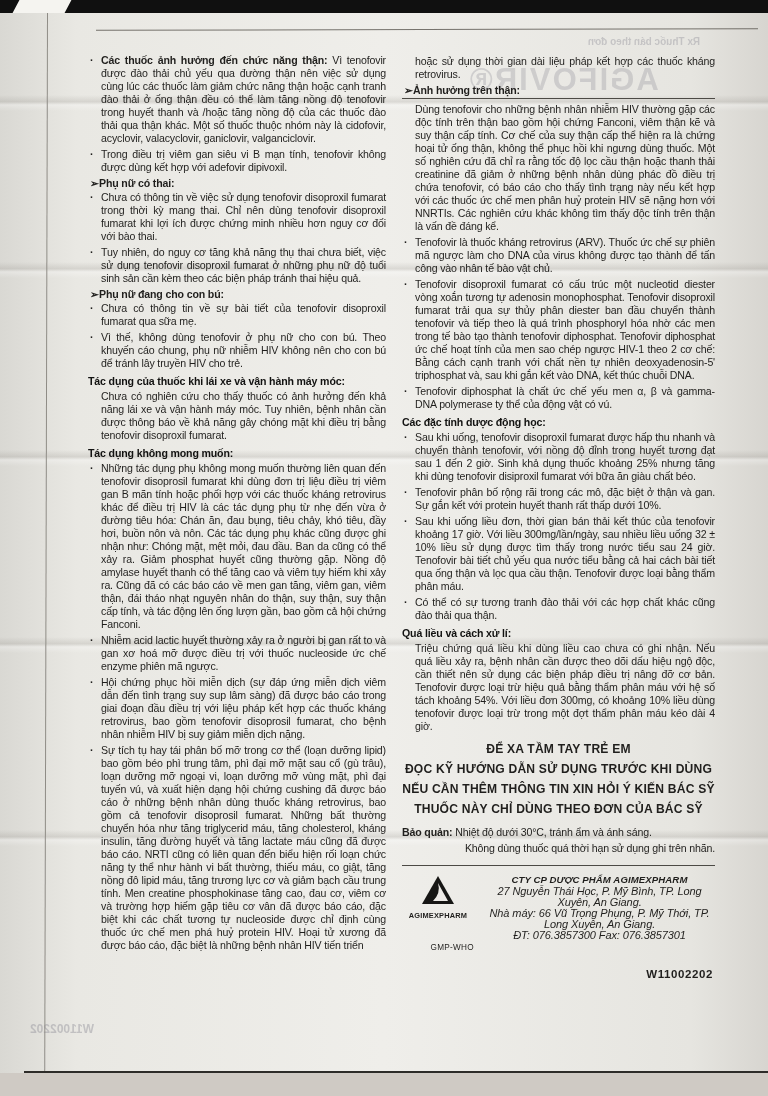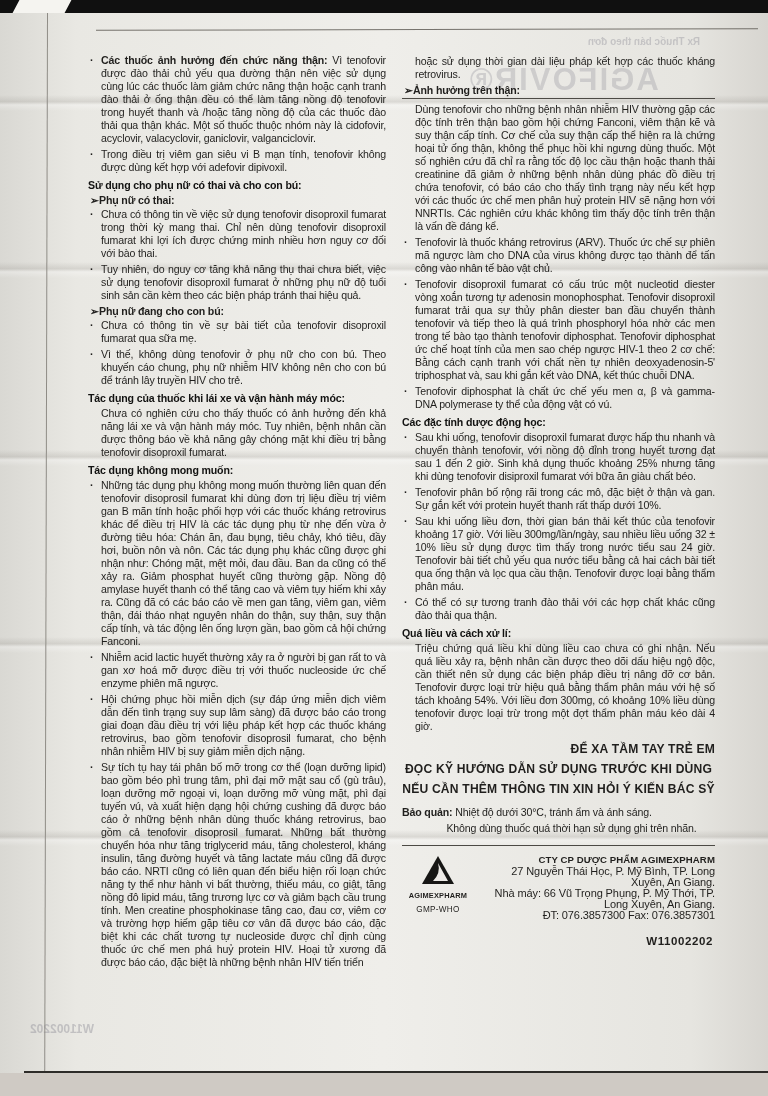--- a/index.html
+++ b/index.html
@@ -32,31 +32,31 @@
   .col-left{left:88px;top:54px;width:298px;}
   .col-right{left:402px;top:55px;width:313px;}
   .blk{position:relative;margin-bottom:3px;}
   .heading{font-weight:bold;color:#121211;margin-top:5px;margin-bottom:2px;text-align:left;}
   .bullet{padding-left:13px;}
   .para{padding-left:13px;}
   .arrow{font-weight:bold;padding-left:11px;margin-top:2px;margin-bottom:1px;text-align:left;}
   .mk{position:absolute;left:2px;top:0;font-weight:bold;}
   .rule{border-top:1.2px solid #4c4a45;margin:0 0 4px 0;}
   .center{text-align:center;font-weight:bold;font-size:12.1px;line-height:17px;letter-spacing:.2px;padding-left:0;}
-  .gap{margin-top:8px;text-align:right;}
+  .gap{margin-top:8px;}
   .kv{text-align:left;}
   .kv b{font-weight:bold;}
-  .indent{padding-left:26px;text-align:center;}
+  .indent{padding-left:26px;text-align:right;}
   
   .f-sep{border-top:1px solid #4c4a45;margin:10px 0 7px 0;}
   .footer{display:flex;gap:10px;align-items:flex-start;}
   .f-logo{width:72px;text-align:center;flex-shrink:0;padding-top:2px;}
   .f-brand{font-size:7.4px;font-weight:bold;letter-spacing:.2px;margin-top:1px;}
-  .f-cert{font-size:8.2px;margin-top:1px;letter-spacing:.3px;}
-  .f-info{flex:1;text-align:right;}
+  .f-cert{font-size:8.2px;margin-top:19px;letter-spacing:.3px;text-align:right;}
+  .f-info{flex:1;text-align:center;font-style:italic;}
   .f-company{font-size:9.6px;font-weight:bold;letter-spacing:.1px;}
   .f-line{font-size:11px;line-height:11px;letter-spacing:-0.1px;}
   .f-code{margin-top:14px;text-align:right;font-weight:bold;font-size:11.5px;letter-spacing:.6px;padding-right:2px;}
 </style>
 </head>
 <body>
 
 <div class="scan">
 
   <div class="top-black"></div>
@@ -72,21 +72,20 @@
   <div class="bottom-strip"></div>
 
   <div class="bleed bleed-brand">AGIFOVIR®</div>
   <div class="bleed bleed-rx">Rx Thuốc bán theo đơn</div>
   <div class="bleed bleed-code">W11002202</div>
 
   <div class="col col-left">
     <div id="lc">
         <div class="blk bullet"><span class="mk">·</span><b>Các thuốc ảnh hưởng đến chức năng thận: </b>Vì tenofovir được đào thải chủ yếu qua đường thận nên việc sử dụng cùng lúc các thuốc làm giảm chức năng thận hoặc cạnh tranh đào thải ở ống thận đều có thể làm tăng nồng độ tenofovir trong huyết thanh và /hoặc tăng nồng độ của các thuốc đào thải qua thận khác. Một số thuốc thuộc nhóm này là cidofovir, acyclovir, valacyclovir, ganiclovir, valganciclovir.</div>
         <div class="blk bullet"><span class="mk">·</span>Trong điều trị viêm gan siêu vi B mạn tính, tenofovir không được dùng kết hợp với adefovir dipivoxil.</div>
-        <div class="blk heading">Sử dụng cho phụ nữ có thai và cho con bú:</div>
         <div class="blk arrow"><span class="mk">➢</span>Phụ nữ có thai:</div>
         <div class="blk bullet"><span class="mk">·</span>Chưa có thông tin về việc sử dụng tenofovir disoproxil fumarat trong thời kỳ mang thai. Chỉ nên dùng tenofovir disoproxil fumarat khi lợi ích được chứng minh nhiều hơn nguy cơ đối với bào thai.</div>
         <div class="blk bullet"><span class="mk">·</span>Tuy nhiên, do nguy cơ tăng khả năng thụ thai chưa biết, việc sử dụng tenofovir disoproxil fumarat ở những phụ nữ độ tuổi sinh sản cần kèm theo các biện pháp tránh thai hiệu quả.</div>
         <div class="blk arrow"><span class="mk">➢</span>Phụ nữ đang cho con bú:</div>
         <div class="blk bullet"><span class="mk">·</span>Chưa có thông tin về sự bài tiết của tenofovir disoproxil fumarat qua sữa mẹ.</div>
         <div class="blk bullet"><span class="mk">·</span>Vì thế, không dùng tenofovir ở phụ nữ cho con bú. Theo khuyến cáo chung, phụ nữ nhiễm HIV không nên cho con bú để tránh lây truyền HIV cho trẻ.</div>
         <div class="blk heading">Tác dụng của thuốc khi lái xe và vận hành máy móc:</div>
         <div class="blk para">Chưa có nghiên cứu cho thấy thuốc có ảnh hưởng đến khả năng lái xe và vận hành máy móc. Tuy nhiên, bệnh nhân cần được thông báo về khả năng gây chóng mặt khi điều trị bằng tenofovir disoproxil fumarat.</div>
         <div class="blk heading">Tác dụng không mong muốn:</div>
         <div class="blk bullet"><span class="mk">·</span>Những tác dụng phụ không mong muốn thường liên quan đến tenofovir disoprosil fumarat khi dùng đơn trị liệu điều trị viêm gan B mãn tính hoặc phối hợp với các thuốc kháng retrovirus khác để điều trị HIV là các tác dụng phụ từ nhẹ đến vừa ở đường tiêu hóa: Chán ăn, đau bụng, tiêu chảy, khó tiêu, đầy hơi, buồn nôn và nôn. Các tác dụng phụ khác cũng được ghi nhận như: Chóng mặt, mệt mỏi, đau đầu. Ban da cũng có thể xảy ra. Giảm phosphat huyết cũng thường gặp. Nồng độ amylase huyết thanh có thể tăng cao và viêm tụy hiếm khi xảy ra. Cũng đã có các báo cáo về men gan tăng, viêm gan, viêm thận, đái tháo nhạt nguyên nhân do thận, suy thận, suy thận cấp tính, và tác động lên ống lượn gần, bao gồm cả hội chứng Fanconi.</div>
@@ -108,20 +107,21 @@
         <div class="blk heading">Các đặc tính dược động học:</div>
         <div class="blk bullet"><span class="mk">·</span>Sau khi uống, tenofovir disoproxil fumarat được hấp thu nhanh và chuyển thành tenofovir, với nồng độ đỉnh trong huyết tương đạt sau 1 đến 2 giờ. Sinh khả dụng thuốc khoảng 25% nhưng tăng khi dùng tenofovir disiproxil fumarat với bữa ăn giàu chất béo.</div>
         <div class="blk bullet"><span class="mk">·</span>Tenofovir phân bố rộng rãi trong các mô, đặc biệt ở thận và gan. Sự gắn kết với protein huyết thanh rất thấp dưới 10%.</div>
         <div class="blk bullet"><span class="mk">·</span>Sau khi uống liều đơn, thời gian bán thải kết thúc của tenofovir khoảng 17 giờ. Với liều 300mg/lần/ngày, sau nhiều liều uống 32 ± 10% liều sử dụng được tìm thấy trong nước tiểu sau 24 giờ. Tenofovir bài tiết chủ yếu qua nước tiểu bằng cả hai cách bài tiết qua ống thận và lọc qua cầu thận. Tenofovir được loại bằng thẩm phân máu.</div>
         <div class="blk bullet"><span class="mk">·</span>Có thể có sự tương tranh đào thải với các hợp chất khác cũng đào thải qua thận.</div>
         <div class="blk heading">Quá liều và cách xử lí:</div>
         <div class="blk para">Triệu chứng quá liều khi dùng liều cao chưa có ghi nhận. Nếu quá liều xảy ra, bệnh nhân cần được theo dõi dấu hiệu ngộ độc, cần thiết nên sử dụng các biện pháp điều trị nâng đỡ cơ bản. Tenofovir được loại trừ hiệu quả bằng thẩm phân máu với hệ số tách khoảng 54%. Với liều đơn 300mg, có khoảng 10% liều dùng tenofovir được loại trừ trong một đợt thẩm phân máu kéo dài 4 giờ.</div>
         <div class="blk center gap">ĐỂ XA TẦM TAY TRẺ EM</div>
         <div class="blk center">ĐỌC KỸ HƯỚNG DẪN SỬ DỤNG TRƯỚC KHI DÙNG</div>
         <div class="blk center">NẾU CẦN THÊM THÔNG TIN XIN HỎI Ý KIẾN BÁC SỸ</div>
+        <div class="blk center">THUỐC NÀY CHỈ DÙNG THEO ĐƠN CỦA BÁC SỸ</div>
         <div class="blk kv gap"><b>Bảo quản: </b>Nhiệt độ dưới 30°C, tránh ẩm và ánh sáng.</div>
         <div class="blk indent">Không dùng thuốc quá thời hạn sử dụng ghi trên nhãn.</div>
       </div>
 
     <div class="f-sep"></div>
 
     <div class="footer">
       <div class="f-logo">
         <svg width="34" height="30" viewBox="0 0 34 30">
           <path d="M17 1 L33 29 L1 29 Z" fill="#161614"></path>

